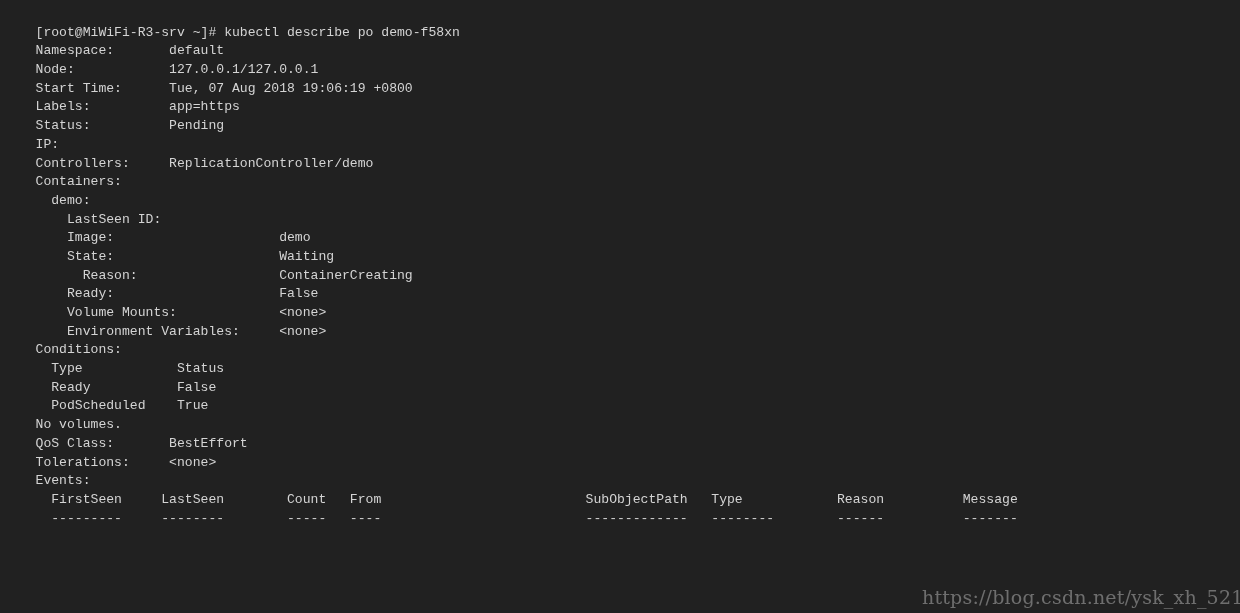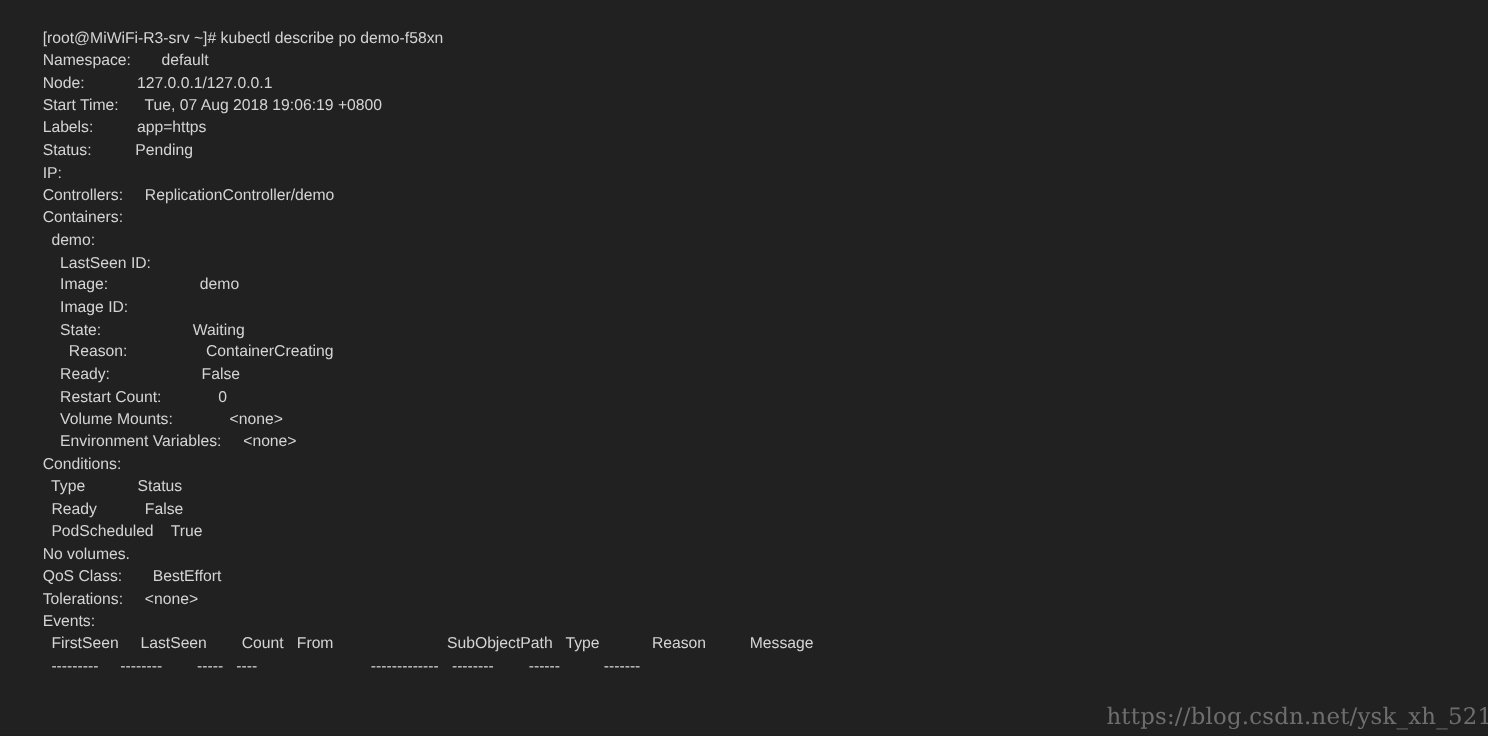--- a/index.html
+++ b/index.html
@@ -33,21 +33,21 @@
     line-height: 18.7px;
     font-size: 13.1px;
     color: #d4d4d4;
     white-space: pre;
     letter-spacing: 0px;
     font-family: "DejaVu Sans Mono", "Liberation Mono", monospace;
   }
 
   .line span {
     white-space: pre;
-    font-family: Liberation Sans, sans-serif;
+    font-family: Liberation Mono, monospace;
     font-size: inherit;
     color: inherit;
   }
 
   #watermark {
     position: absolute;
     left: 922px;
     top: 586px;
     font-family: "DejaVu Serif", "Liberation Serif", serif;
     font-size: 19px;
@@ -105,40 +105,34 @@
   </div>
 
   <div class="line">
     <span>    LastSeen ID:</span>
   </div>
 
   <div class="line">
     <span>    Image:                     demo</span>
   </div>
 
-  <div class="line">
-    <span>    Image ID:</span>
-  </div>
 
 
   <div class="line">
     <span>    State:                     Waiting</span>
   </div>
 
   <div class="line">
     <span>      Reason:                  ContainerCreating</span>
   </div>
 
   <div class="line">
     <span>    Ready:                     False</span>
   </div>
 
-  <div class="line">
-    <span>    Restart Count:             0</span>
-  </div>
 
   <div class="line">
     <span>    Volume Mounts:             &lt;none&gt;</span>
   </div>
 
   <div class="line">
     <span>    Environment Variables:     &lt;none&gt;</span>
   </div>
 
   <div class="line">

